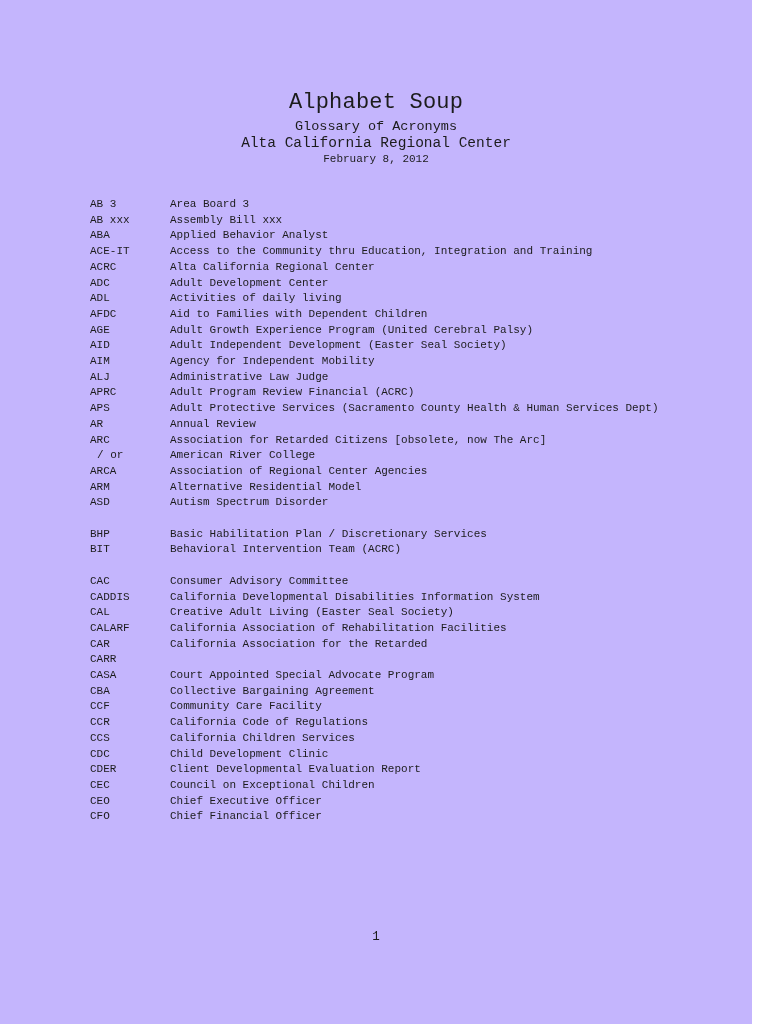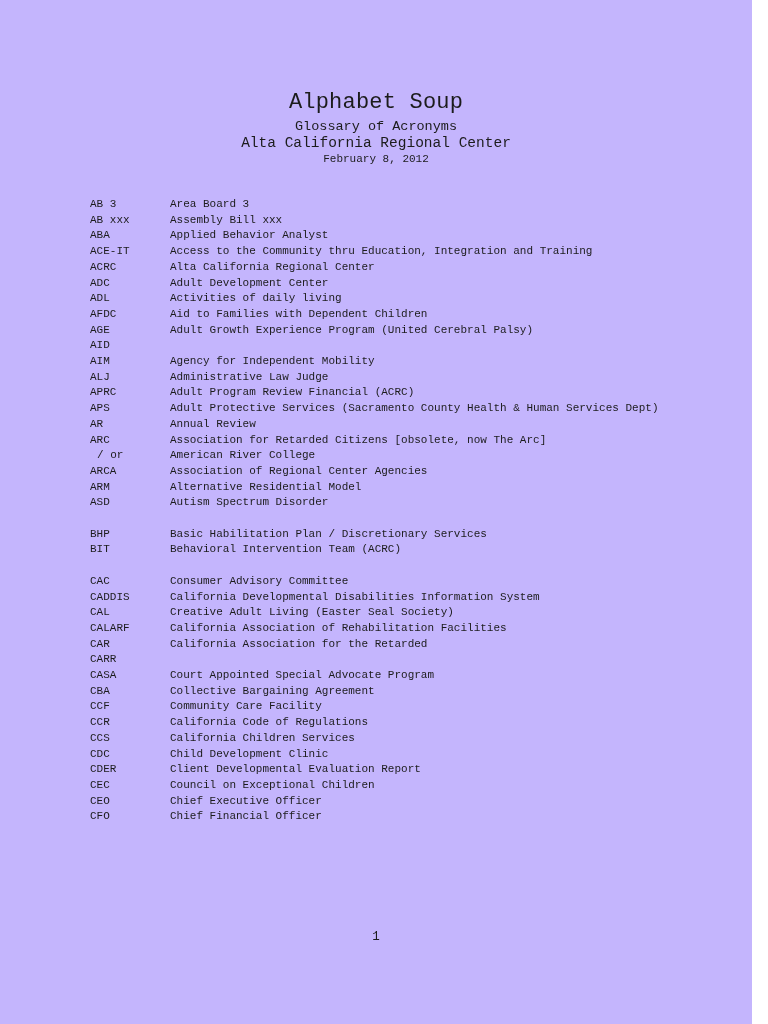--- a/index.html
+++ b/index.html
@@ -129,20 +129,21 @@
         <div class="row">
           <span class="acr">AFDC</span>
           <span class="def">Aid to Families with Dependent Children</span>
         </div>
         <div class="row">
           <span class="acr">AGE</span>
           <span class="def">Adult Growth Experience Program (United Cerebral Palsy)</span>
         </div>
         <div class="row">
           <span class="acr">AID</span>
+          <span class="def">Adult Independent Development (Easter Seal Society)</span>
         </div>
         <div class="row">
           <span class="acr">AIM</span>
           <span class="def">Agency for Independent Mobility</span>
         </div>
         <div class="row">
           <span class="acr">ALJ</span>
           <span class="def">Administrative Law Judge</span>
         </div>
         <div class="row">

